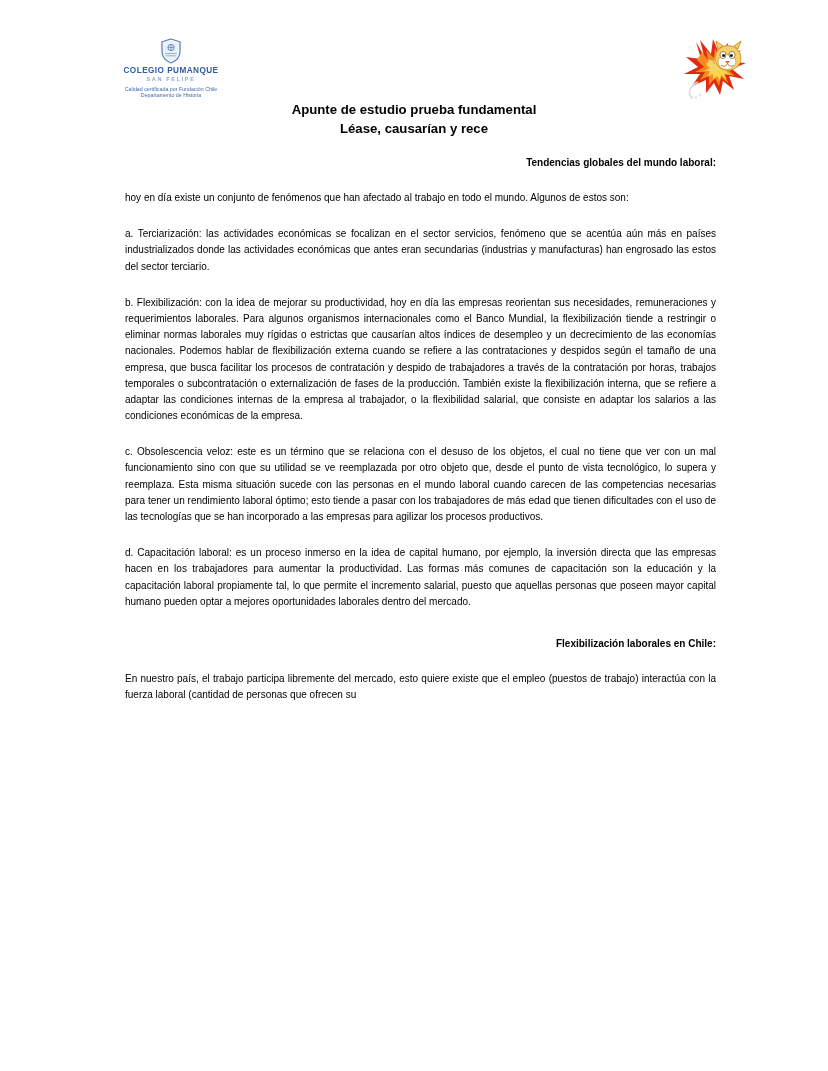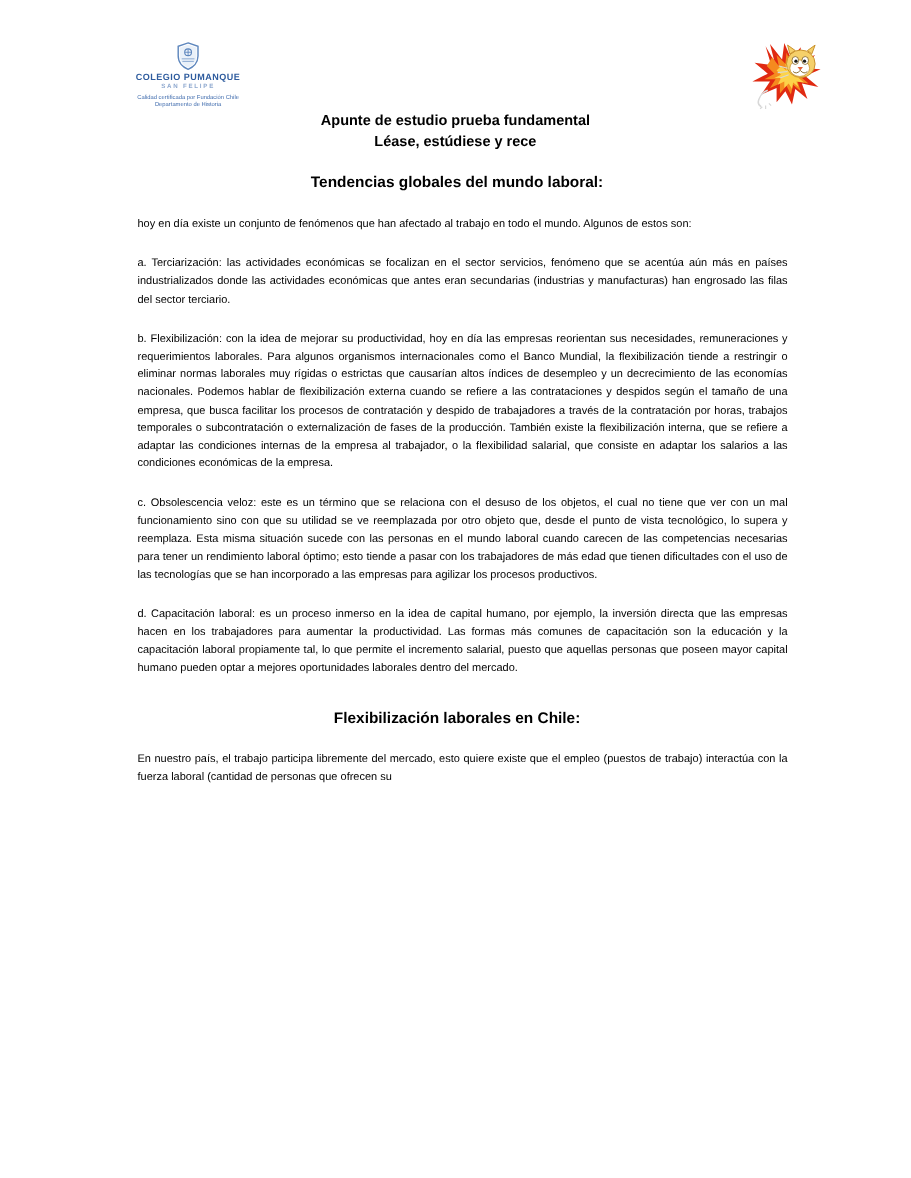--- a/index.html
+++ b/index.html
@@ -95,25 +95,25 @@
 
   
   .content {
     position: absolute;
     left: 115px;
     top: 155px;
     width: 601px;
   }
 
   .section-heading {
-    font-size: 14px;
+    font-size: 10px;
     font-weight: bold;
     line-height: 1.5;
     margin: 0 0 20px 0;
-    text-align: center;
+    text-align: right;
   }
 
   .para {
     font-size: 10px;
     line-height: 1.62;
     text-align: justify;
     text-justify: inter-word;
     margin: 0 0 20px 10px;
     hyphens: none;
   }
@@ -163,30 +163,30 @@
           <path d="M38 26 L30 24 M38 29 L29 30 M39 32 L31 35" stroke="#d8d8d8" stroke-width="1" fill="none"></path>
           <path d="M20 46 Q14 48 12 54 Q10 59 14 61" stroke="#d8d8d8" stroke-width="1.4" fill="none"></path>
           <path d="M15 61 l-2 2 M18 60 l0 3 M21 58 l2 2" stroke="#d8d8d8" stroke-width="1.1" fill="none"></path>
         </g>
       </svg>
     </div>
   </div>
 
   <h1 class="doc-title">
     <span>Apunte de estudio prueba fundamental</span>
-    <span class="line2">Léase, estúdiese y rece</span>
+    <span class="line2">Léase, causarían y rece</span>
   </h1>
 
   <div class="content">
 
     <p class="section-heading">Tendencias globales del mundo laboral:</p>
 
     <p class="para">hoy en día existe un conjunto de fenómenos que han afectado al trabajo en todo el mundo. Algunos de estos son:</p>
 
-    <p class="para">a. Terciarización: las actividades económicas se focalizan en el sector servicios, fenómeno que se acentúa aún más en países industrializados donde las actividades económicas que antes eran secundarias (industrias y manufacturas) han engrosado las filas del sector terciario.</p>
+    <p class="para">a. Terciarización: las actividades económicas se focalizan en el sector servicios, fenómeno que se acentúa aún más en países industrializados donde las actividades económicas que antes eran secundarias (industrias y manufacturas) han engrosado las estos del sector terciario.</p>
 
     <p class="para">b. Flexibilización: con la idea de mejorar su productividad, hoy en día las empresas reorientan sus necesidades, remuneraciones y requerimientos laborales. Para algunos organismos internacionales como el Banco Mundial, la flexibilización tiende a restringir o eliminar normas laborales muy rígidas o estrictas que causarían altos índices de desempleo y un decrecimiento de las economías nacionales. Podemos hablar de flexibilización externa cuando se refiere a las contrataciones y despidos según el tamaño de una empresa, que busca facilitar los procesos de contratación y despido de trabajadores a través de la contratación por horas, trabajos temporales o subcontratación o externalización de fases de la producción. También existe la flexibilización interna, que se refiere a adaptar las condiciones internas de la empresa al trabajador, o la flexibilidad salarial, que consiste en adaptar los salarios a las condiciones económicas de la empresa.</p>
 
     <p class="para">c. Obsolescencia veloz: este es un término que se relaciona con el desuso de los objetos, el cual no tiene que ver con un mal funcionamiento sino con que su utilidad se ve reemplazada por otro objeto que, desde el punto de vista tecnológico, lo supera y reemplaza. Esta misma situación sucede con las personas en el mundo laboral cuando carecen de las competencias necesarias para tener un rendimiento laboral óptimo; esto tiende a pasar con los trabajadores de más edad que tienen dificultades con el uso de las tecnologías que se han incorporado a las empresas para agilizar los procesos productivos.</p>
 
     <p class="para">d. Capacitación laboral: es un proceso inmerso en la idea de capital humano, por ejemplo, la inversión directa que las empresas hacen en los trabajadores para aumentar la productividad. Las formas más comunes de capacitación son la educación y la capacitación laboral propiamente tal, lo que permite el incremento salarial, puesto que aquellas personas que poseen mayor capital humano pueden optar a mejores oportunidades laborales dentro del mercado.</p>
 
     <p class="section-heading spacer-heading">Flexibilización laborales en Chile:</p>
 
     <p class="para last">En nuestro país, el trabajo participa libremente del mercado, esto quiere existe que el empleo (puestos de trabajo) interactúa con la fuerza laboral (cantidad de personas que ofrecen su</p>

